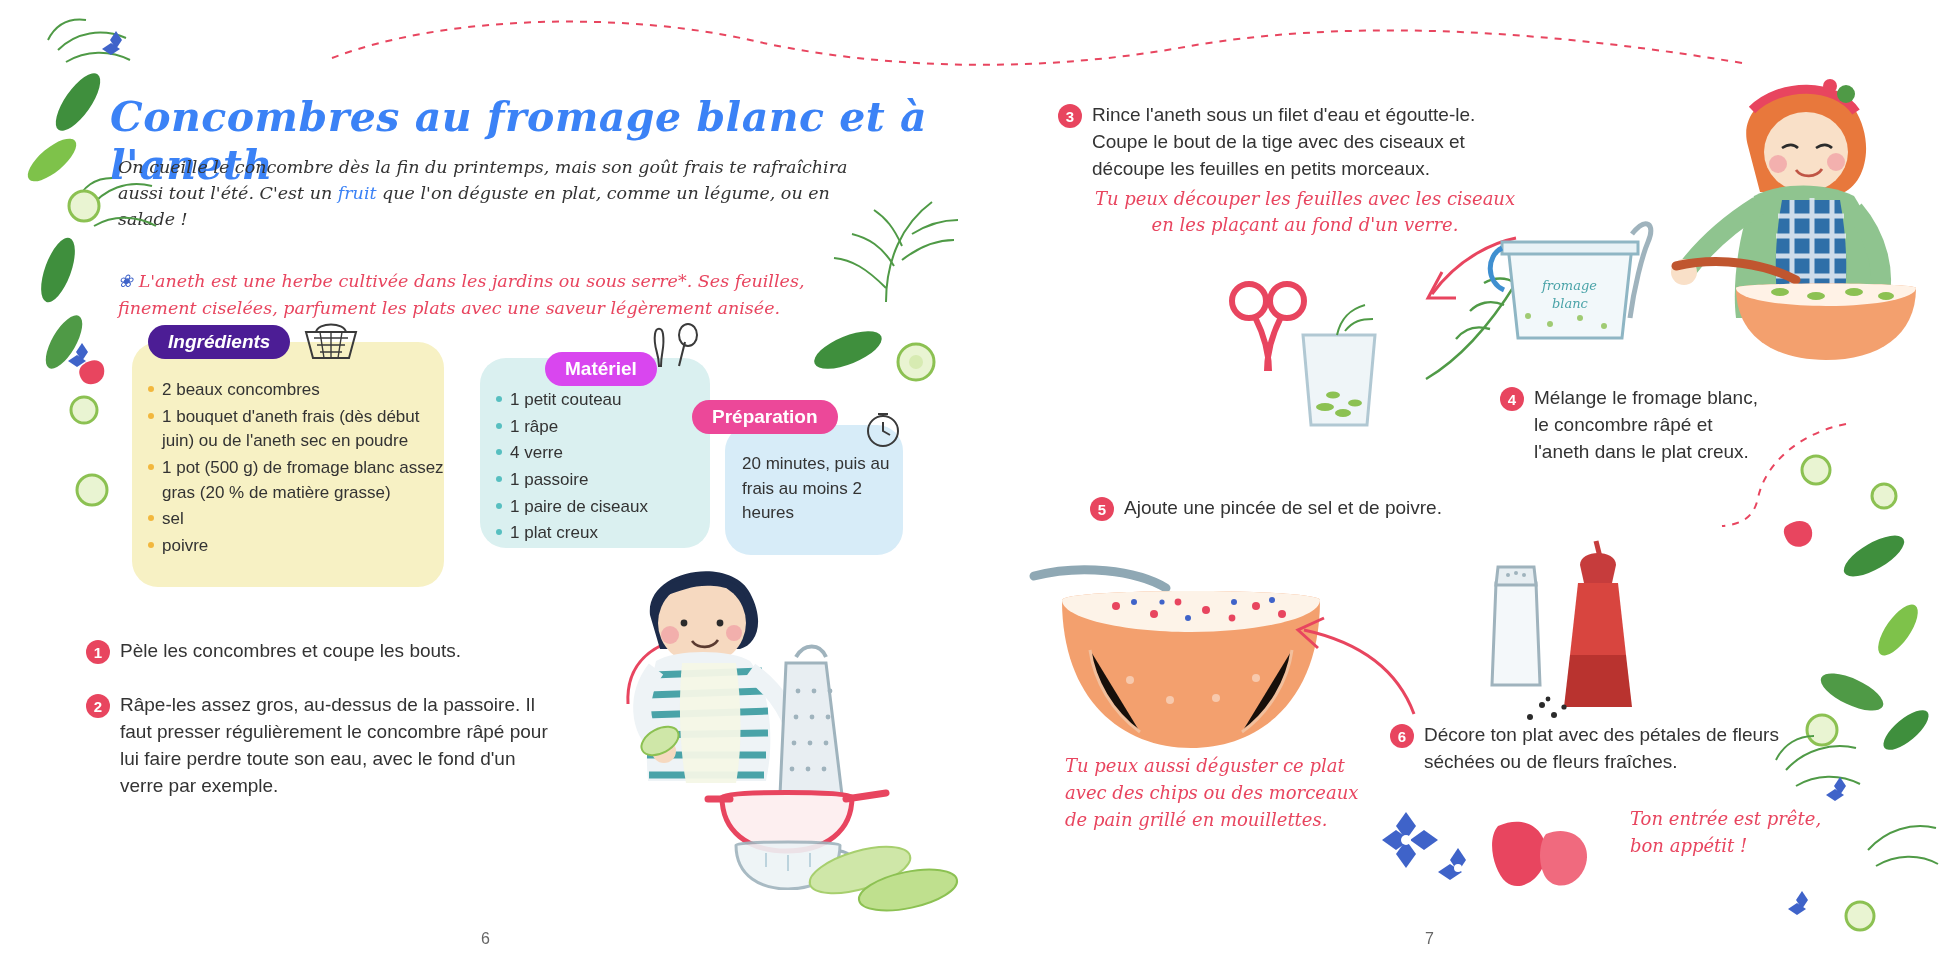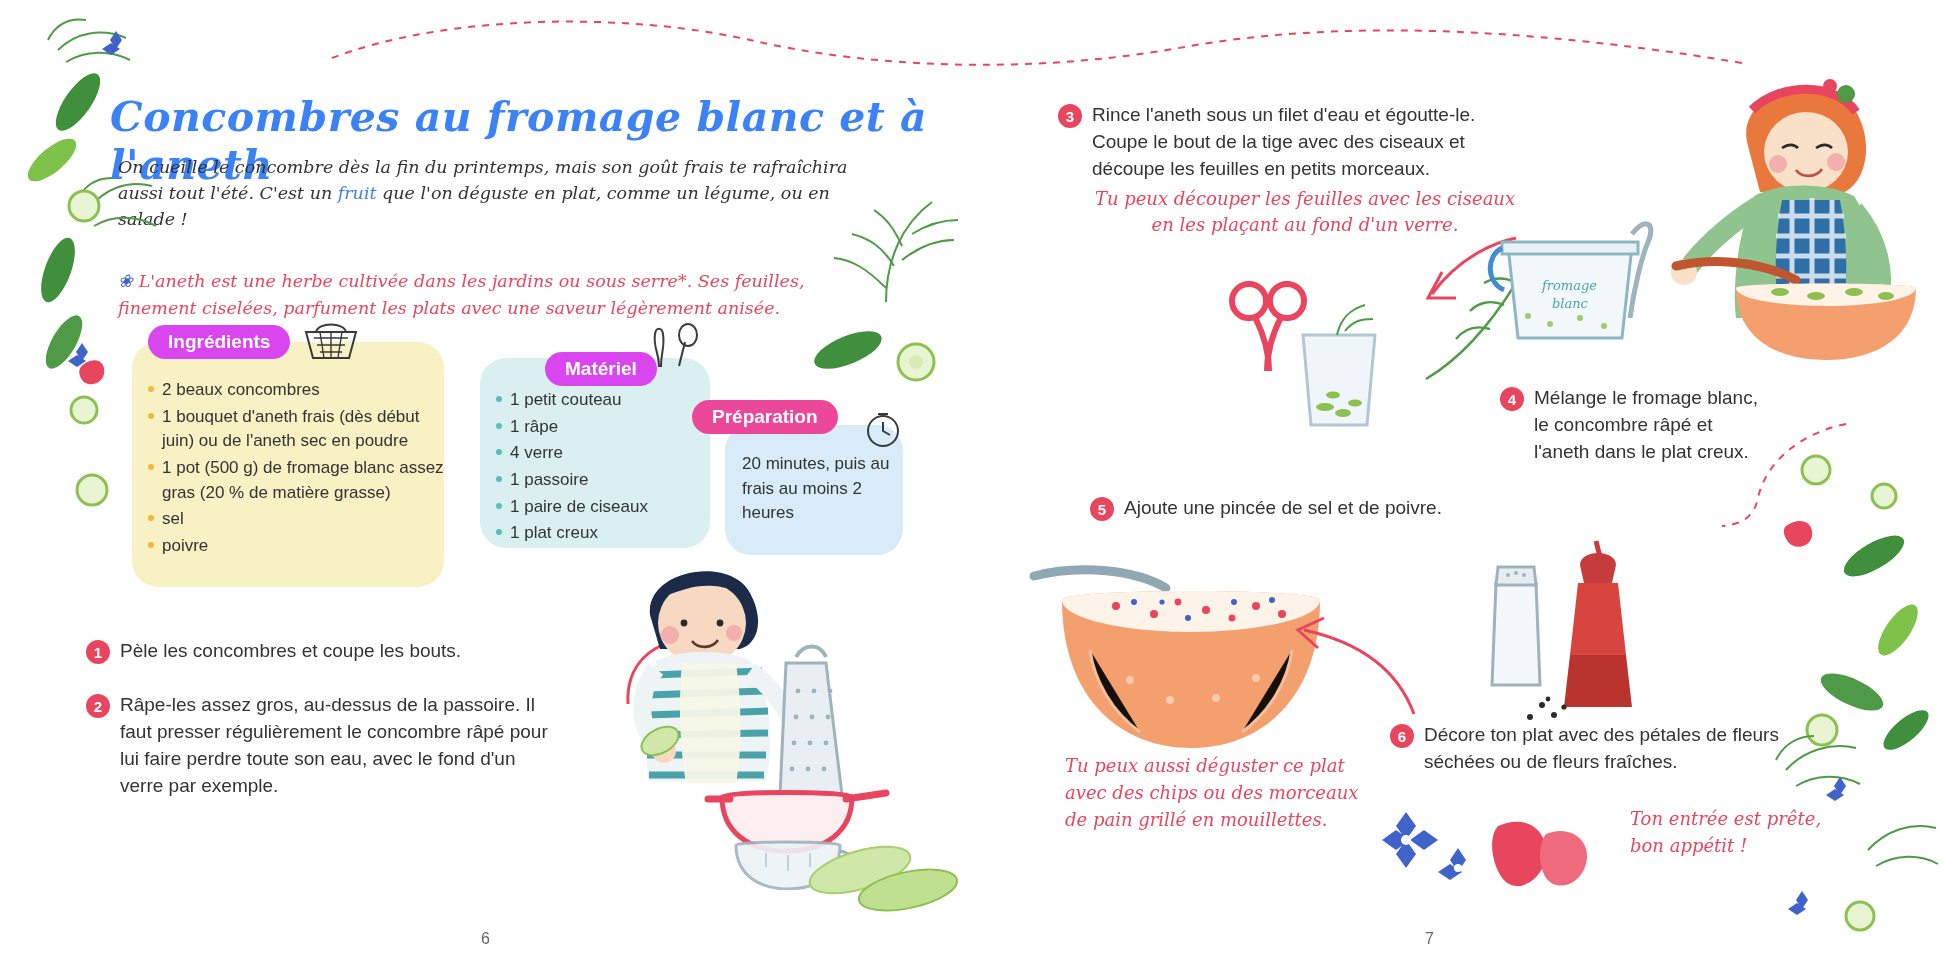--- a/index.html
+++ b/index.html
@@ -39,21 +39,21 @@
   
   .box{position:absolute;border-radius:26px;}
   .box-ing{left:132px;top:342px;width:312px;height:245px;background:#f7f1c4;}
   .box-mat{left:480px;top:358px;width:230px;height:190px;background:#daf0f0;}
   .box-prep{left:725px;top:425px;width:178px;height:130px;background:#d7ecf8;}
 
   .pill{
     position:absolute;border-radius:18px;color:#fff;font-weight:700;
     font-size:19px;padding:6px 20px;font-family:"Liberation Sans",sans-serif;
   }
-  .pill-ing{left:148px;top:325px;background:#d946ef;}
+  .pill-ing{left:148px;top:325px;background:#4c1d95;font-style:italic;}
   .pill-mat{left:545px;top:352px;background:#d946ef;}
   .pill-prep{left:692px;top:400px;background:#ec4899;}
 
   .list{
     position:absolute;font-size:17px;line-height:1.45;color:#333;
     font-family:"Liberation Sans",sans-serif;
   }
   .list li{list-style:none;position:relative;margin:0 0 2px 0;}
   .list ul{margin:0;padding:0;}
   .list li .dot{

